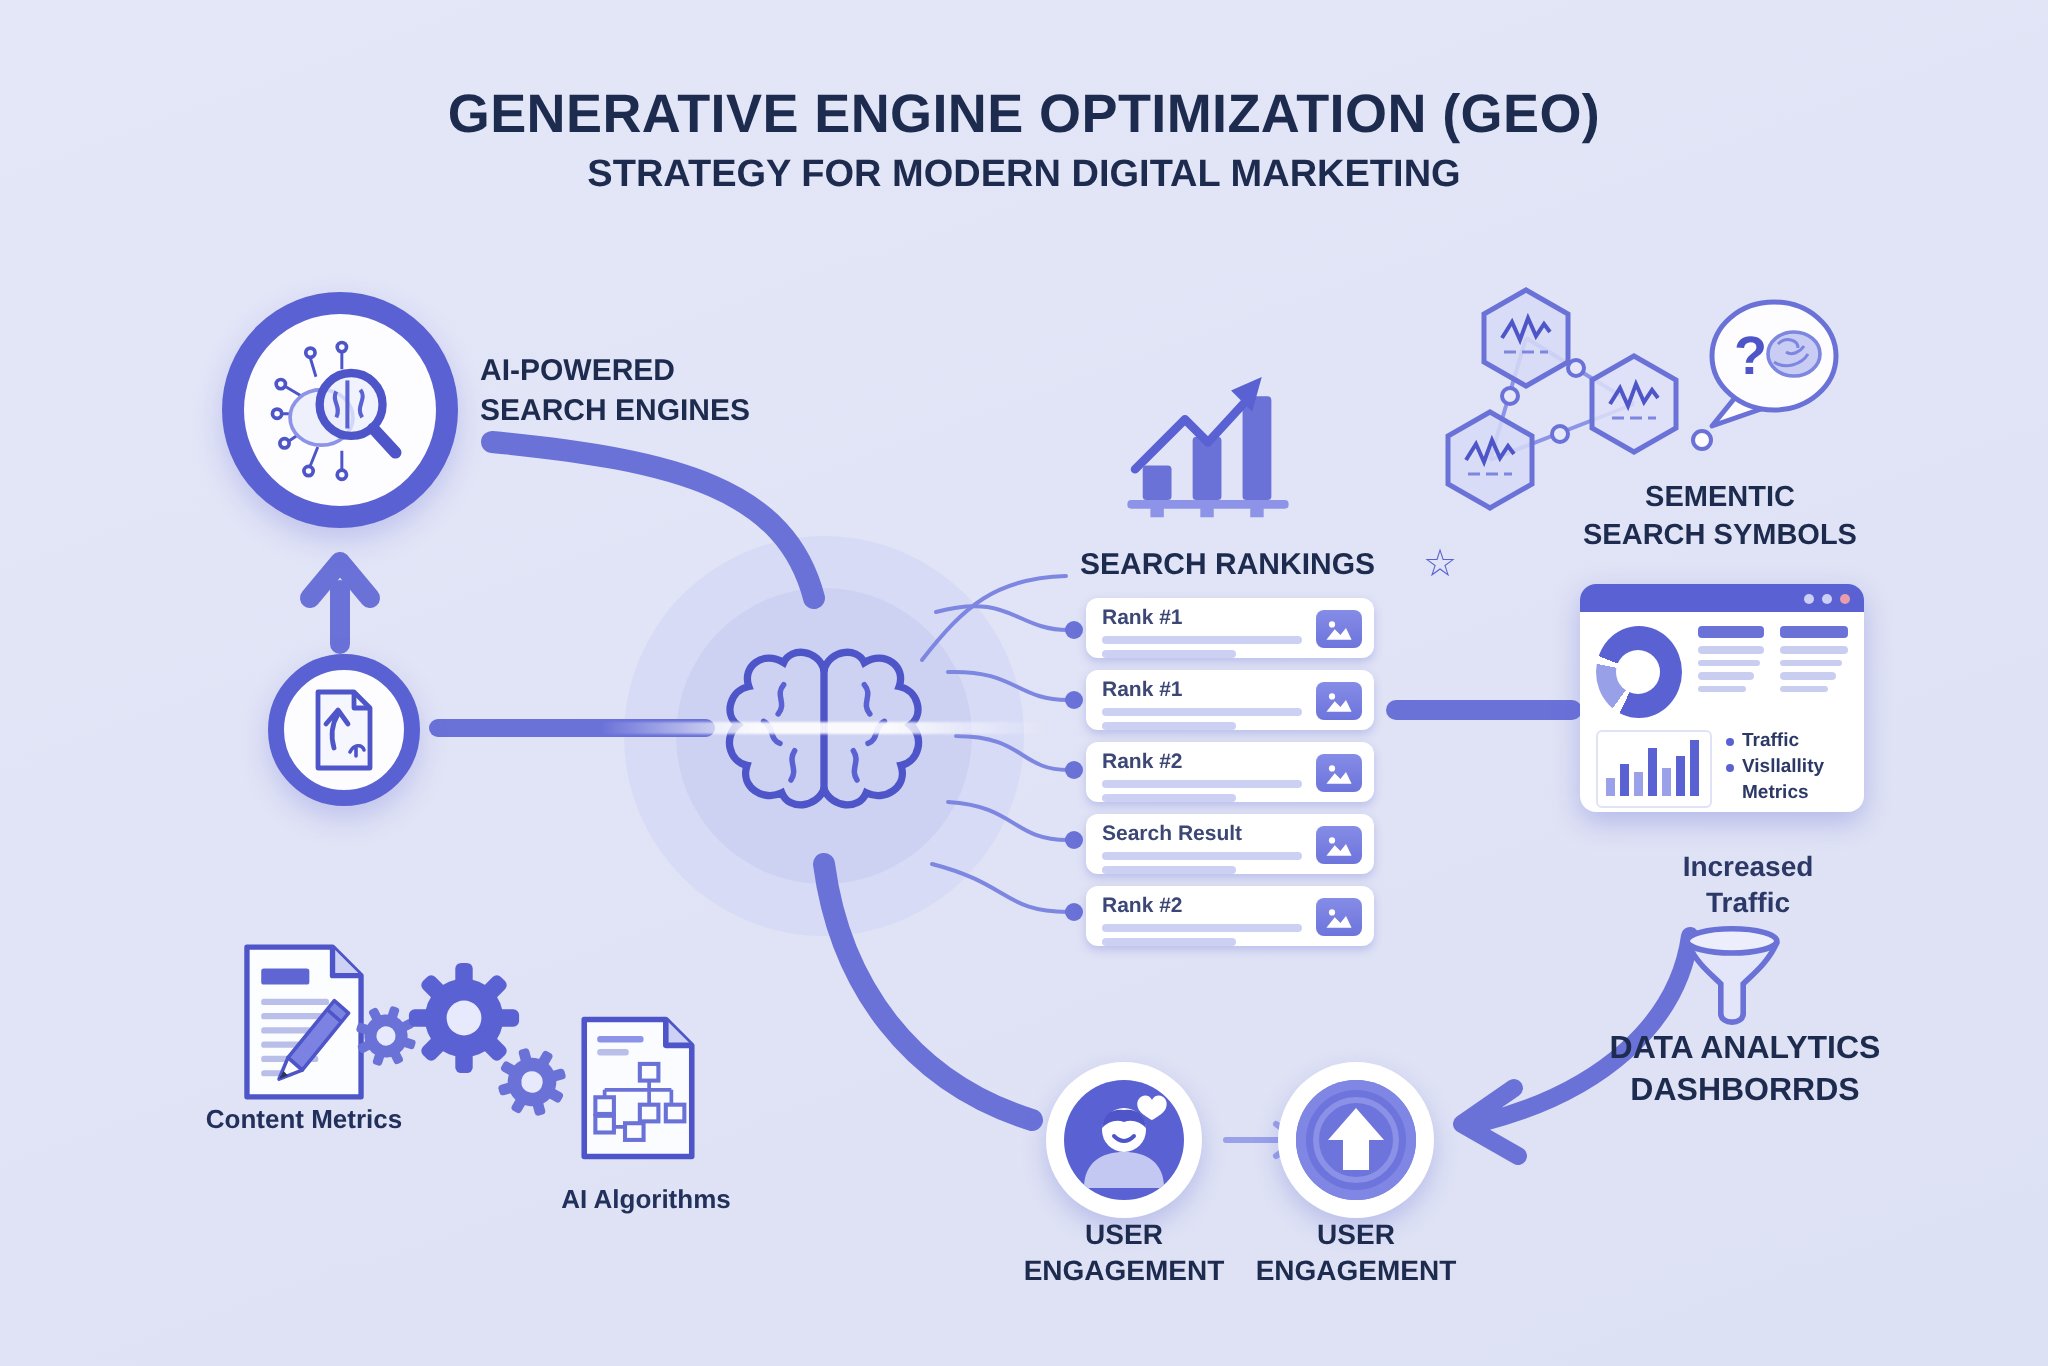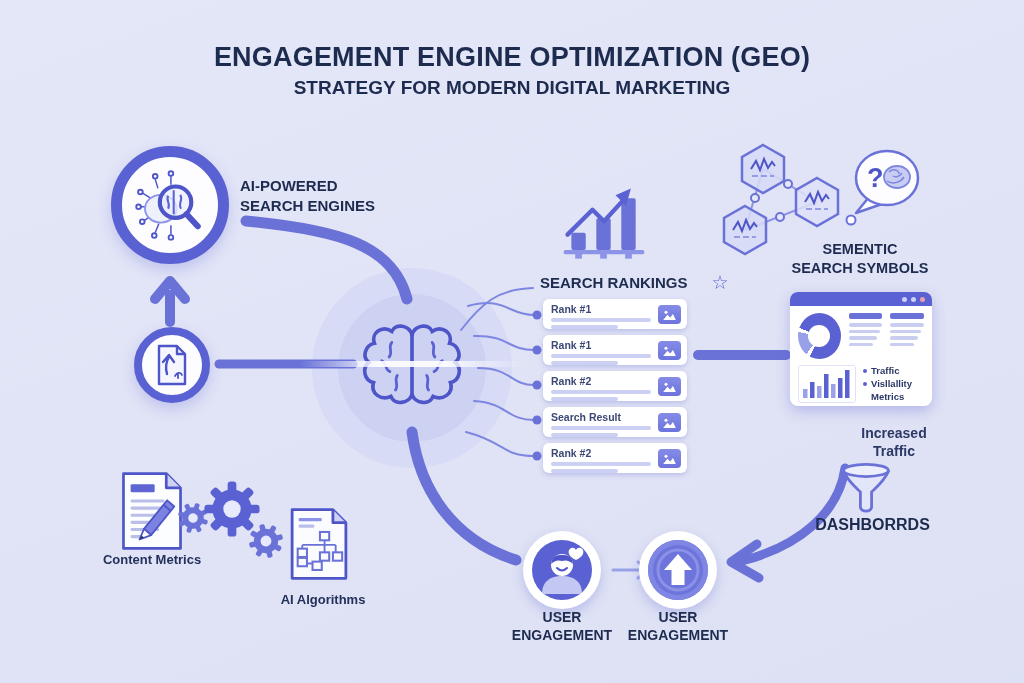--- a/index.html
+++ b/index.html
@@ -57,21 +57,21 @@
   .eng-inner{width:60px;height:60px;border-radius:50%;overflow:hidden;display:flex;align-items:center;justify-content:center;}
   .eng-inner.a{background:#5a61d2;}
   .eng-inner.b{background:#6d74dc;box-shadow:inset 0 0 0 5px #7f86e3;}
   
 </style>
 </head>
 <body>
 
 <div class="stage">
 
-  <div class="abs title lbl">ENGAGEMENT ENGINE OPTIMIZATION (GEO)</div>
+  <div class="abs title lbl">GENERATIVE ENGINE OPTIMIZATION (GEO)</div>
   <div class="abs subtitle lbl">STRATEGY FOR MODERN DIGITAL MARKETING</div>
 
   <div class="abs halo1"></div>
   <div class="abs halo2"></div>
 
   <svg class="abs" style="left:0;top:0" width="1024" height="683">
     <g fill="none" stroke-linecap="round" stroke-linejoin="round">
 
       <path d="M246,221 C340,230 393,245 407,299" stroke="#6a72d8" stroke-width="11"></path>
 
@@ -320,31 +320,32 @@
             </div>
           <div class="bullet-item">
               <span class="bdot"></span>
               <span>Visllallity Metrics</span>
             </div>
         </div>
       </div>
     </div>
   </div>
 
-  <div class="abs lbl center" style="left:824px;top:424px;width:140px;font-size:14px;color:#2c3866">
+  <div class="abs lbl center" style="left:804px;top:424px;width:140px;font-size:14px;color:#2c3866">
     <div>Increased</div>
     <div>Traffic</div>
   </div>
 
   <svg class="abs" style="left:838px;top:462px" width="56" height="58" viewBox="0 0 60 62">
     <path d="M6,10 C11,21 19,27 24,32 L24,48 C24,54 36,54 36,48 L36,32 C41,27 49,21 54,10" fill="rgba(230,232,250,.6)" stroke="#6a72d8" stroke-width="3" stroke-linecap="round"></path>
     <ellipse cx="30" cy="9" rx="24" ry="6.5" fill="#eceefb" stroke="#6a72d8" stroke-width="3"></ellipse>
   </svg>
 
   <div class="abs lbl center" style="left:780px;top:515px;width:185px;font-size:16px">
+    <div>DATA ANALYTICS</div>
     <div>DASHBORRDS</div>
   </div>
 
   <div class="abs eng-outer" style="left:523px;top:531px">
     <div class="eng-inner a">
       <svg width="60" height="60" viewBox="0 0 60 60">
         <path d="M10,54 C10,41 19,36 30,36 C41,36 50,41 50,54 Z" fill="#c3c8f2"></path>
         <circle cx="30" cy="25" r="11" fill="#ffffff"></circle>
         <path d="M19,24 Q20,14 30,15 Q40,14 41,24 Q36,19 30,21 Q24,19 19,24 Z" fill="#4d55c8"></path>
         <path d="M25,28 Q30,33 35,28" fill="none" stroke="#4d55c8" stroke-width="2" stroke-linecap="round"></path>

